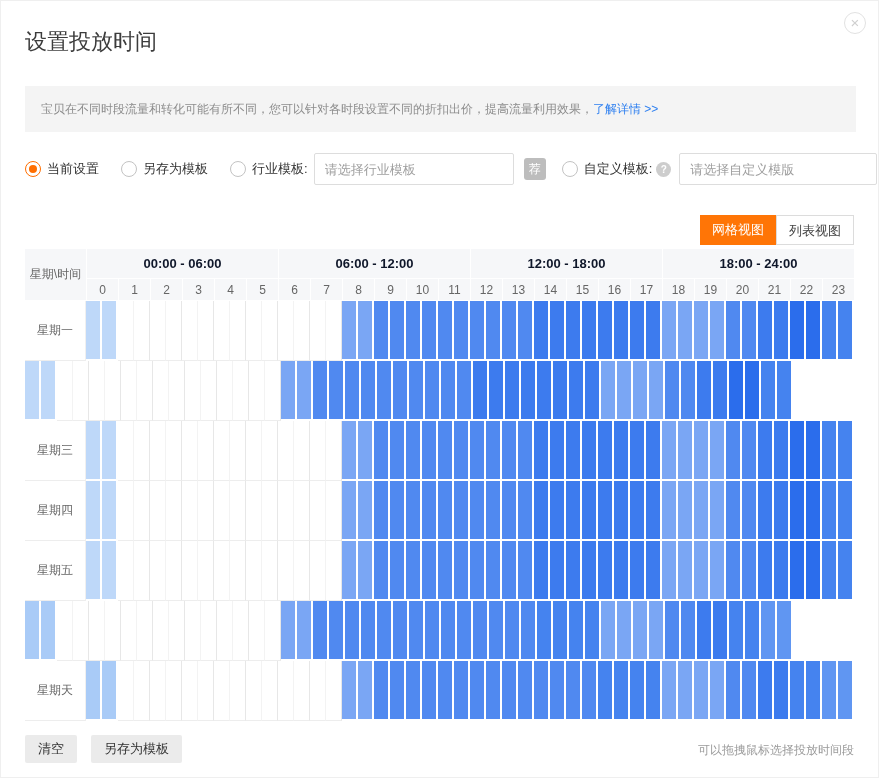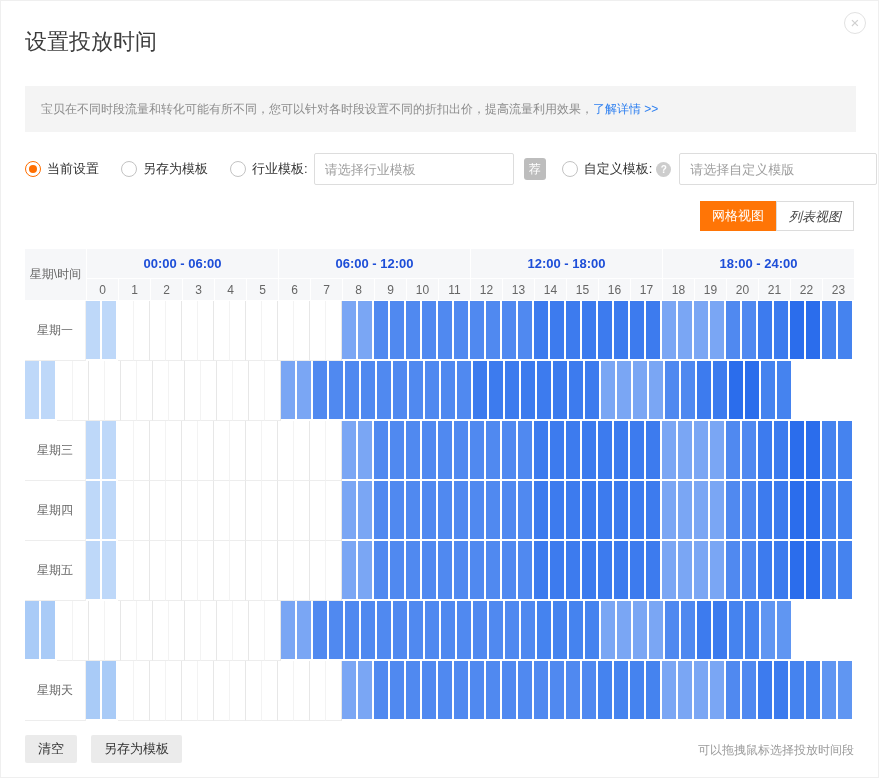--- a/index.html
+++ b/index.html
@@ -45,39 +45,39 @@
   .input.industry{width:200px;}
   .input.custom{flex:1;}
   .badge{
     width:22px;height:22px;border-radius:3px;background:#bdbdbd;color:#fff;
     font-size:12px;line-height:22px;text-align:center;flex:none;
   }
   .help{
     width:15px;height:15px;border-radius:50%;background:#cdcdcd;color:#fff;
     font-size:10px;font-weight:bold;line-height:15px;text-align:center;flex:none;cursor:pointer;
   }
-  .tabs{position:absolute;top:200px;right:24px;display:flex;}
+  .tabs{position:absolute;top:214px;right:24px;display:flex;}
   .tab{
     height:30px;box-sizing:border-box;line-height:30px;padding:0 12px;
     font-size:13px;cursor:pointer;
   }
   .tab.active{background:#ff7506;color:#fff;}
-  .tab.inactive{background:#fff;border:1px solid #dcdcdc;color:#444;font-style:italic;}
+  .tab.inactive{background:#fff;border:1px solid #dcdcdc;color:#444;}
   
   .table{position:absolute;left:24px;top:248px;width:829px;}
   .thead{display:flex;height:52px;}
   .corner{
     width:61px;height:51px;margin-right:1px;background:#f6f7f9;flex:none;
     display:flex;align-items:center;justify-content:center;font-size:12px;color:#666;
   }
   .head-right{width:767px;display:flex;flex-direction:column;}
   .groups{height:29px;display:flex;gap:1px;margin-bottom:1px;}
   .group{
     flex:1;background:#f6f7f9;display:flex;align-items:center;justify-content:center;
-    font-size:13px;font-weight:bold;color:#1d4ed8;
+    font-size:13px;font-weight:bold;color:#0f172a;
   }
   .hours{height:21px;display:flex;gap:1px;}
   .hour-label{
     width:31px;flex:none;background:#f6f7f9;display:flex;align-items:center;
     justify-content:center;font-size:12px;color:#666;
   }
   .tbody{display:flex;flex-direction:column;}
   .row{display:flex;height:60px;}
   .day{
     width:61px;box-sizing:border-box;flex:none;background:#fff;

